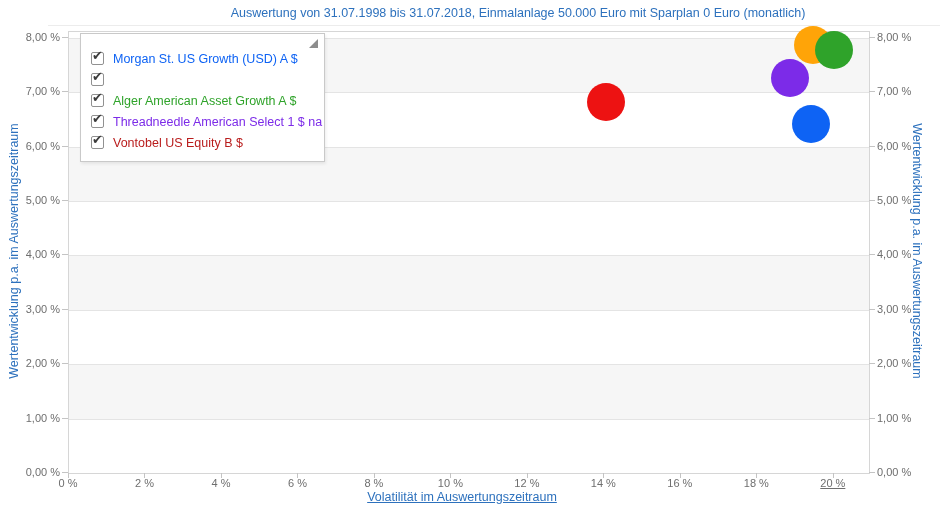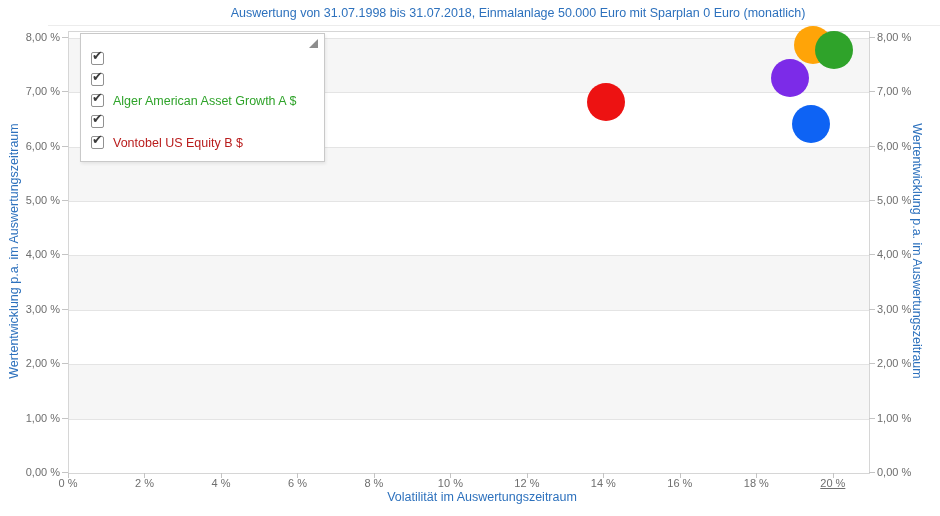--- a/index.html
+++ b/index.html
@@ -33,21 +33,21 @@
   .tick-label{position:absolute;color:var(--tick-color);font-size:11px;white-space:nowrap;line-height:12px;}
   .tick-label.yleft{left:0;width:60px;text-align:right;}
   .tick-label.yright{left:877px;text-align:left;}
   .tick-label.xbot{transform:translateX(-50%);}
   .tickmark{position:absolute;background:var(--tickmark-color);}
   .axis-title{
     position:absolute;color:var(--title-color);font-size:12.5px;white-space:nowrap;
   }
   .axis-title.left{left:14px;top:251px;transform:translate(-50%,-50%) rotate(-90deg);}
   .axis-title.right{left:917px;top:251px;transform:translate(-50%,-50%) rotate(90deg);}
-  .axis-title.bottom{left:482px;top:490px;transform:translateX(-50%);}
+  .axis-title.bottom{left:462px;top:490px;transform:translateX(-50%);text-decoration:underline;}
   .legend{
     position:absolute;left:80px;top:33px;width:245px;height:129px;
     background:#fff;border:1px solid var(--legend-border);
     box-shadow:1px 2px 3px rgba(0,0,0,0.07);
     padding-top:14px;box-sizing:border-box;
   }
   .legend-arrow{
     position:absolute;top:5px;right:6px;width:0;height:0;cursor:pointer;
     border-left:9px solid transparent;border-bottom:9px solid #8d8d8d;
   }
@@ -94,36 +94,38 @@
   <div class="axis-title left">Wertentwicklung p.a. im Auswertungszeitraum</div>
   <div class="axis-title right">Wertentwicklung p.a. im Auswertungszeitraum</div>
   <div class="axis-title bottom">Volatilität im Auswertungszeitraum</div>
 
   <div class="legend" id="legend">
     <div class="legend-arrow" title=""></div>
   <div class="legend-row">
         <div class="cbox">
           <div class="check">✔</div>
         </div>
+        <div class="legend-label" style="color: rgb(14, 99, 244);">Morgan St. US Growth (USD) A $</div>
       </div>
       <div class="legend-row">
         <div class="cbox">
           <div class="check">✔</div>
         </div>
       </div>
       <div class="legend-row">
         <div class="cbox">
           <div class="check">✔</div>
         </div>
         <div class="legend-label" style="color: rgb(47, 163, 42);">Alger American Asset Growth A $</div>
       </div>
       <div class="legend-row">
         <div class="cbox">
           <div class="check">✔</div>
         </div>
+        <div class="legend-label" style="color: rgb(124, 43, 232);">Threadneedle American Select 1 $ na</div>
       </div>
       <div class="legend-row">
         <div class="cbox">
           <div class="check">✔</div>
         </div>
         <div class="legend-label" style="color: #b91c1c;">Vontobel US Equity B $</div>
       </div>
     </div>
 <div class="tick-label yleft" style="top: 466px;">0,00 %</div>
     <div class="tick-label yright" style="top: 466px;">0,00 %</div>

